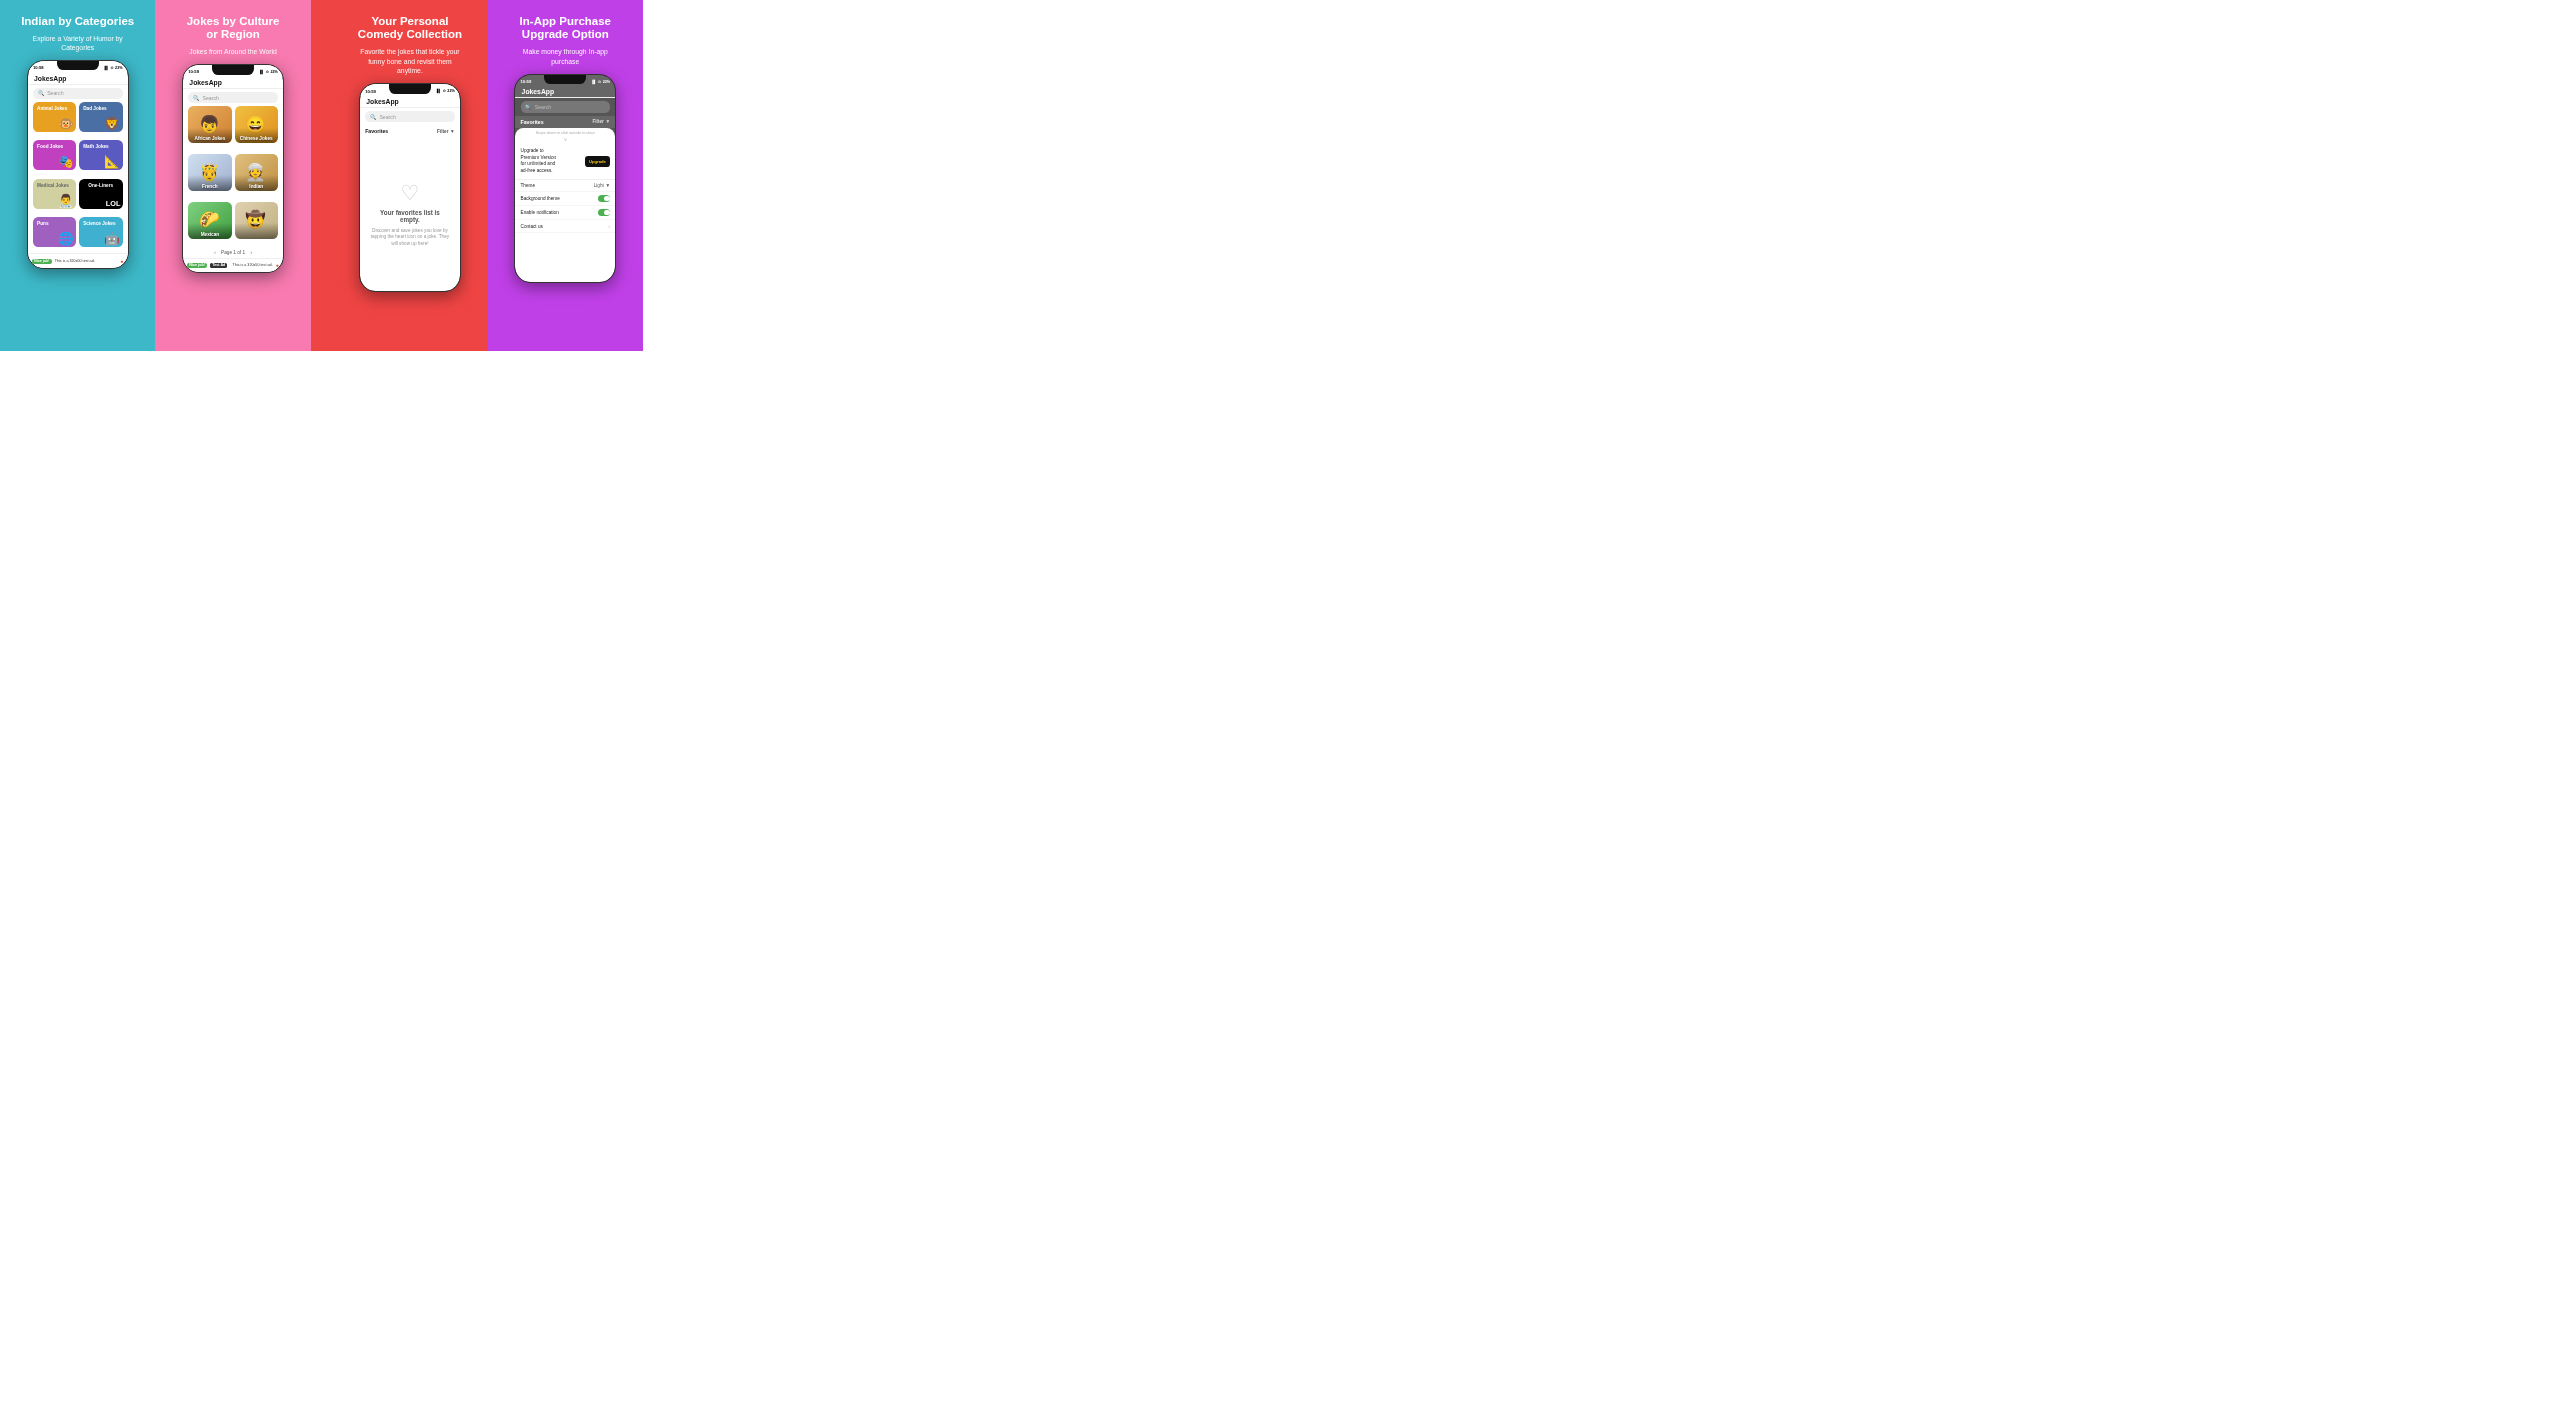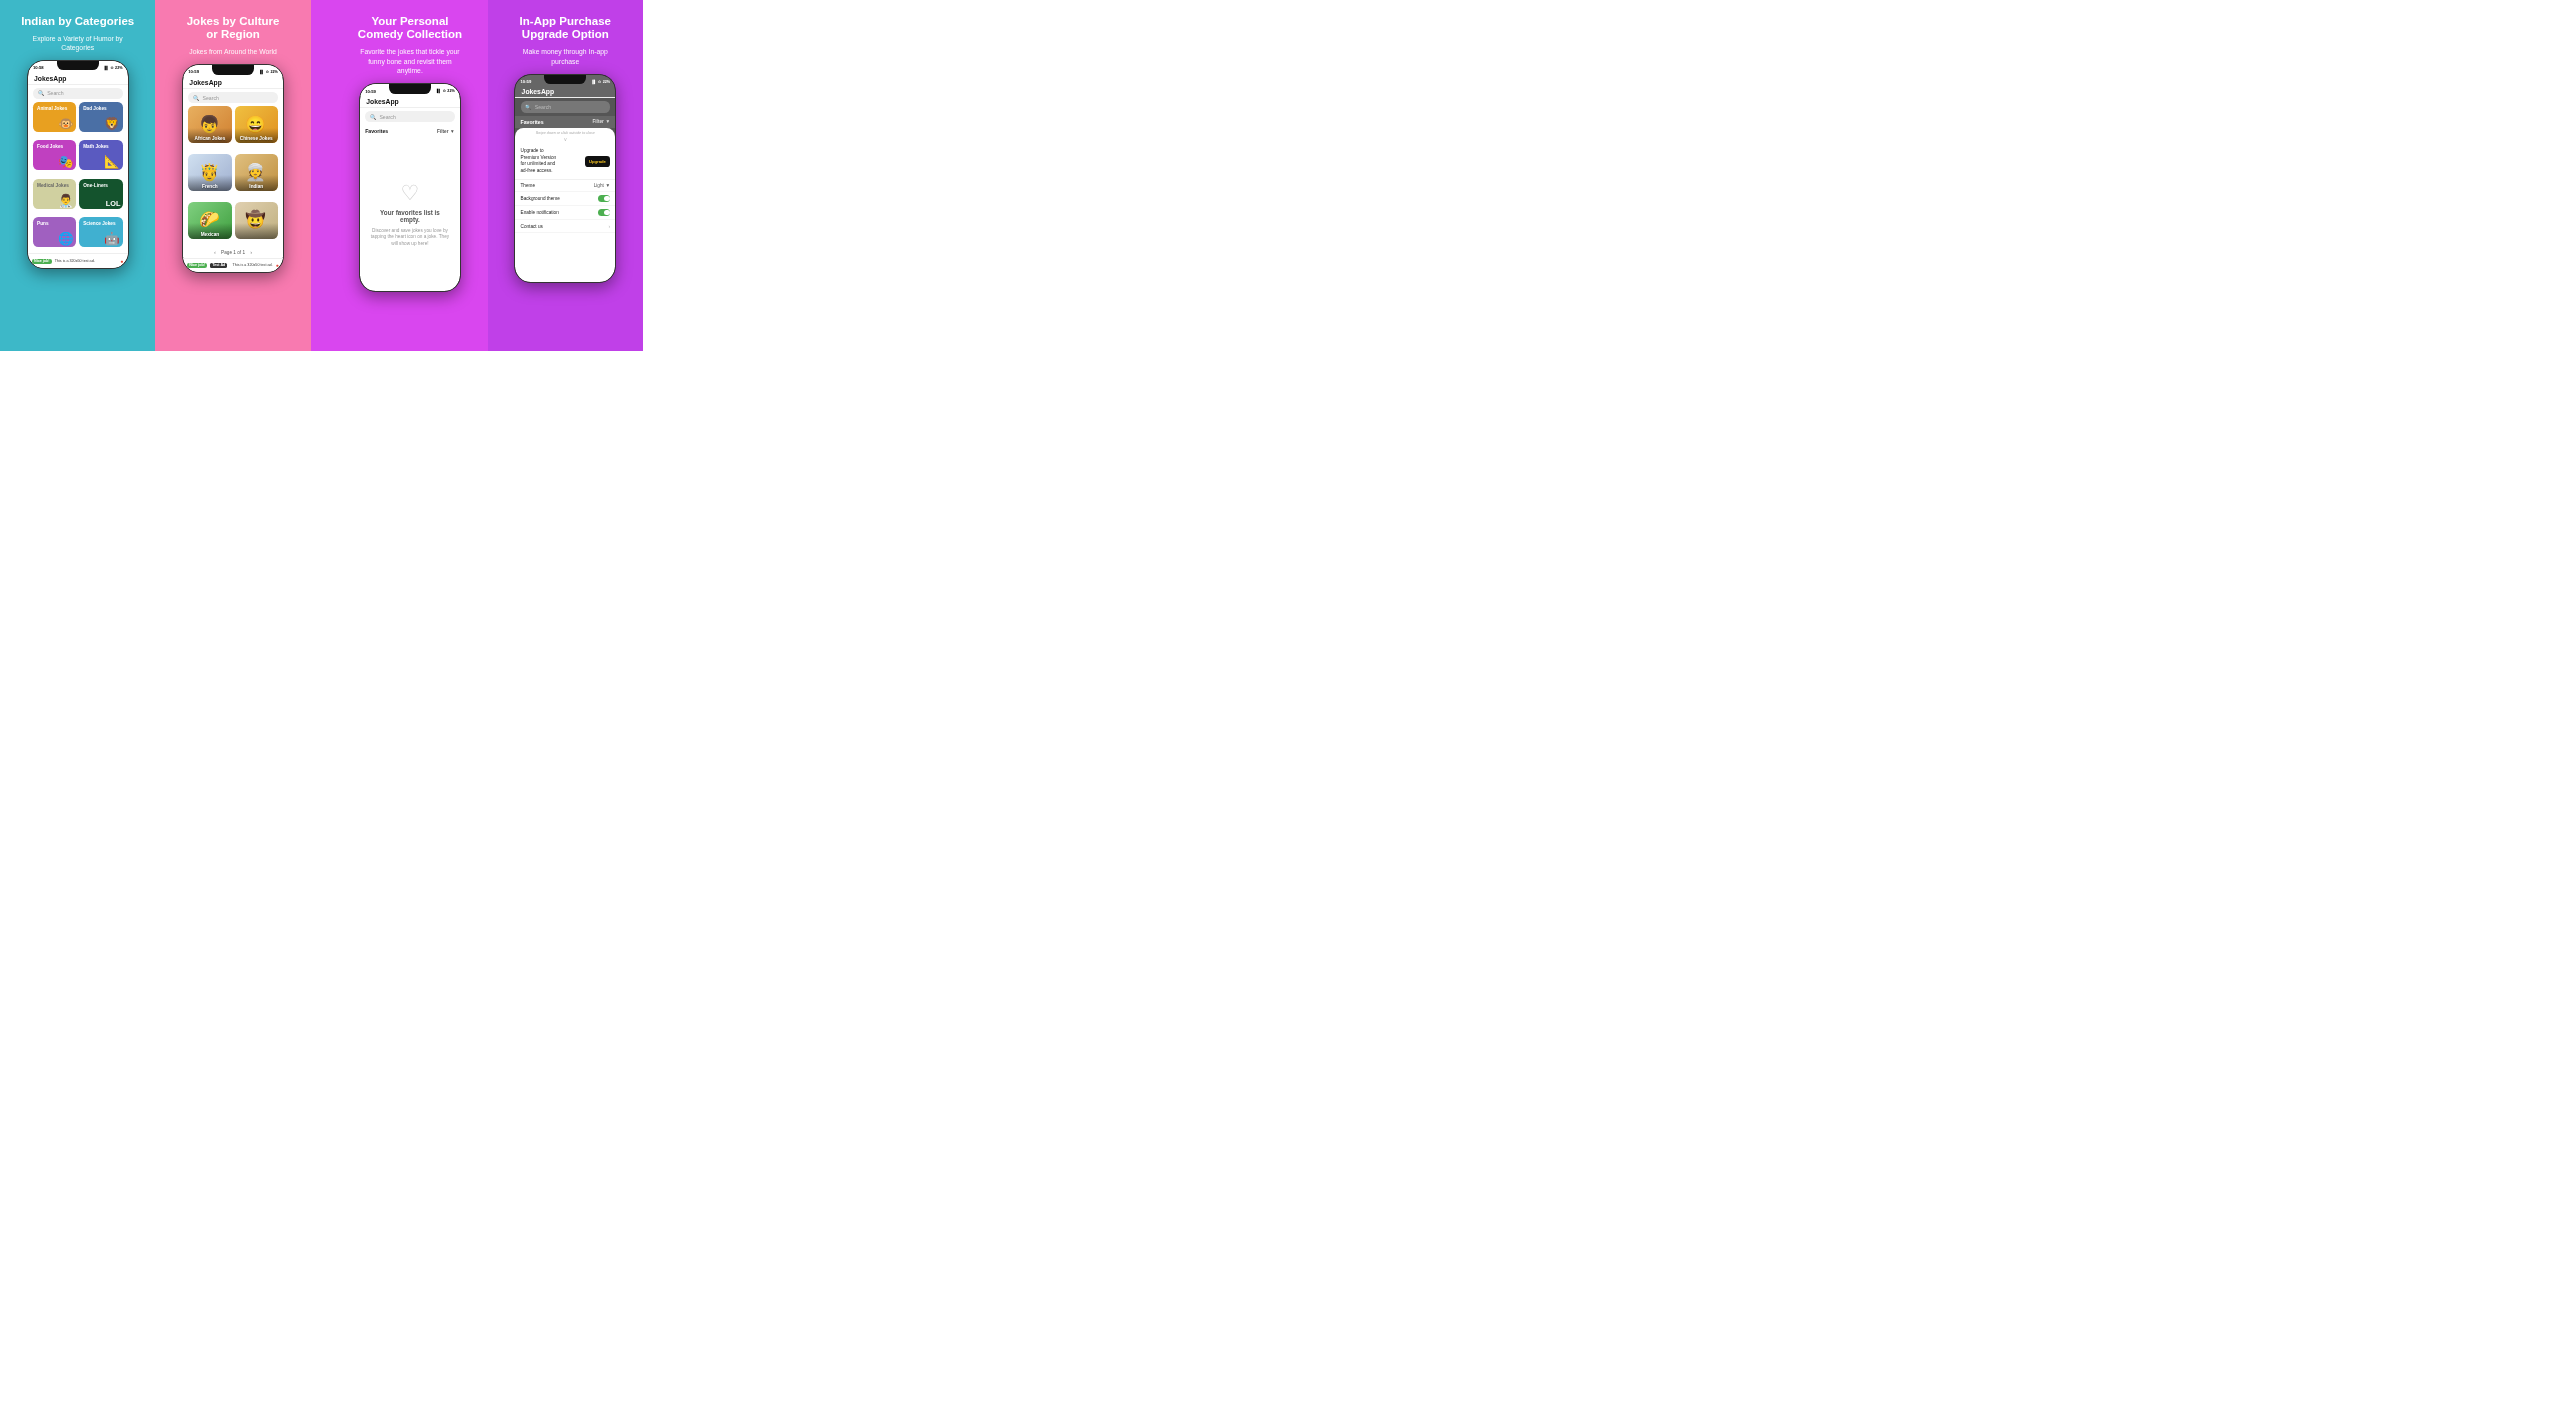--- a/index.html
+++ b/index.html
@@ -14,21 +14,21 @@
       flex: 1;
       display: flex;
       flex-direction: column;
       align-items: center;
       padding: 14.6px 10.5px 0 10.5px;
       position: relative;
       overflow: hidden;
     }
     .panel-1 { background: #3db8c8; }
     .panel-2 { background: #f87ab0; }
-    .panel-3 { background: #d946ef; padding-left: 32px; }
+    .panel-3 { background: #ef4444; padding-left: 32px; }
     .panel-4 { background: #c040e8; }
 
     .panel-title {
       font-size: 11.5px;
       font-weight: 800;
       color: white;
       text-align: center;
       line-height: 1.2;
       margin-bottom: 5.2px;
       width: 100%;
@@ -148,21 +148,21 @@
       right: 2.1px;
       font-size: 12.6px;
       z-index: 1;
     }
     .cat-animal { background: #e8a020; }
     .cat-dad { background: #4a6fa5; }
     .cat-food { background: #c040c0; }
     .cat-math { background: #5a5ac0; }
     .cat-medical { background: #d0d0a0; color: #666 !important; }
     .cat-medical .category-label { color: #666; }
-    .cat-oneliners { background: #14532d; }
+    .cat-oneliners { background: #000000; align-items: center; }
     .cat-puns { background: #a060c0; }
     .cat-science { background: #40b0d0; }
 
     .ad-bar {
       height: 14.6px;
       background: white;
       border-top: 0.5px solid #eee;
       display: flex;
       align-items: center;
       padding: 0 4.2px;

